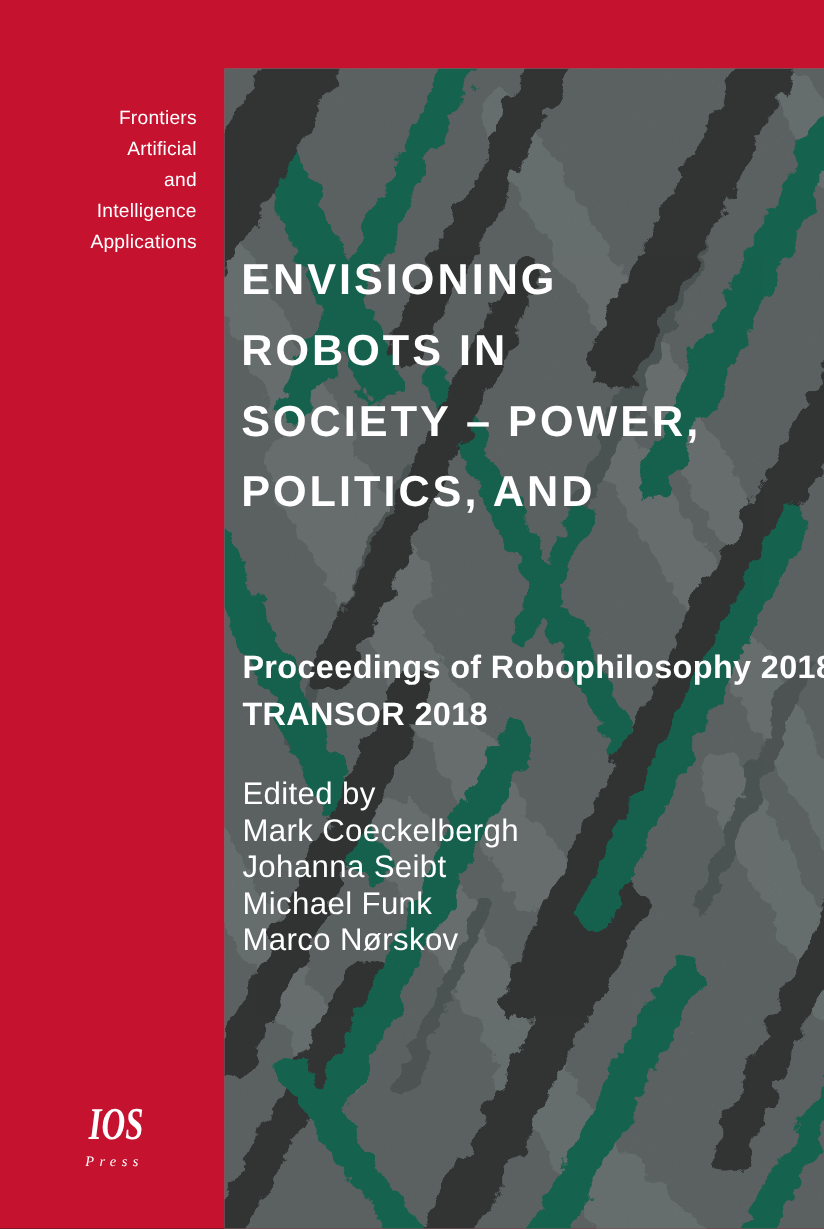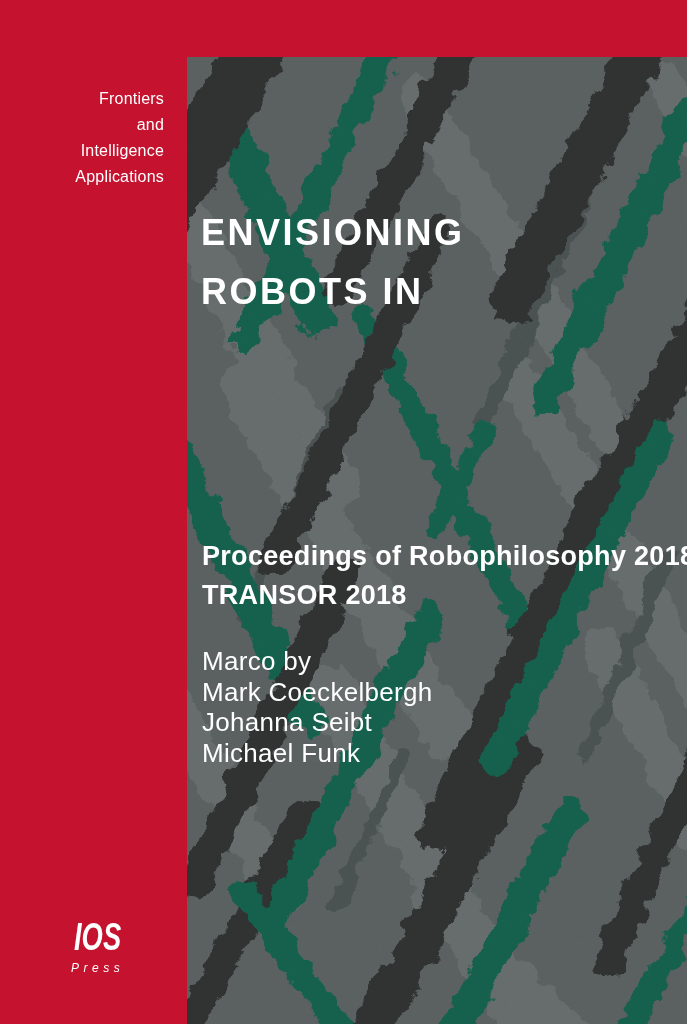--- a/index.html
+++ b/index.html
@@ -42,37 +42,38 @@
   .subtitle{
     position:absolute;left:15px;top:480px;
     color:var(--text-white);font-weight:bold;font-size:27px;line-height:39px;
     letter-spacing:.3px;white-space:nowrap;
   }
   .editors{
     position:absolute;left:15px;top:589px;
     color:var(--text-white);font-size:26px;line-height:30.5px;letter-spacing:.3px;
   }
   
-  .logo{position:absolute;left:71px;top:918px;color:var(--text-white);}
+  .logo{position:absolute;left:71px;top:918px;color:var(--text-white);font-family:Liberation Serif, serif;}
   .logo .ios{
     font-style:italic;font-weight:bold;font-size:38px;line-height:38px;
     transform:scaleX(.72);transform-origin:0 50%;margin-left:3px;
   }
   .logo .press{
     font-style:italic;font-size:12px;line-height:16px;letter-spacing:4.5px;
     margin-top:4px;font-weight:normal;
   }
 </style>
 </head>
 <body>
 
 <div class="cover">
 
   <div class="series">
     <div>Frontiers</div>
+    <div>Artificial</div>
     <div>and</div>
     <div>Intelligence</div>
     <div>Applications</div>
   </div>
 
   <div class="logo">
     <div class="ios">IOS</div>
     <div class="press">Press</div>
   </div>
 
@@ -133,27 +134,30 @@
         <line class="s-teal" x1="300" y1="370" x2="250" y2="470" stroke-width="18"></line>
         <line class="s-teal" x1="430" y1="180" x2="380" y2="300" stroke-width="16"></line>
       </g>
       <rect x="0" y="0" width="514" height="967" filter="url(#grain)" opacity="0.18"></rect>
     </svg>
 
     <div class="content">
       <div class="title">
         <div>ENVISIONING</div>
         <div>ROBOTS IN</div>
+        <div>SOCIETY – POWER,</div>
+        <div>POLITICS, AND</div>
       </div>
       <div class="subtitle">
         <div>Proceedings of Robophilosophy 2018 /</div>
         <div>TRANSOR 2018</div>
       </div>
       <div class="editors">
-        <div>Marco by</div>
+        <div>Edited by</div>
         <div>Mark Coeckelbergh</div>
         <div>Johanna Seibt</div>
         <div>Michael Funk</div>
+        <div>Marco Nørskov</div>
       </div>
     </div>
   </div>
 
 </div>
 
 </body></html>

